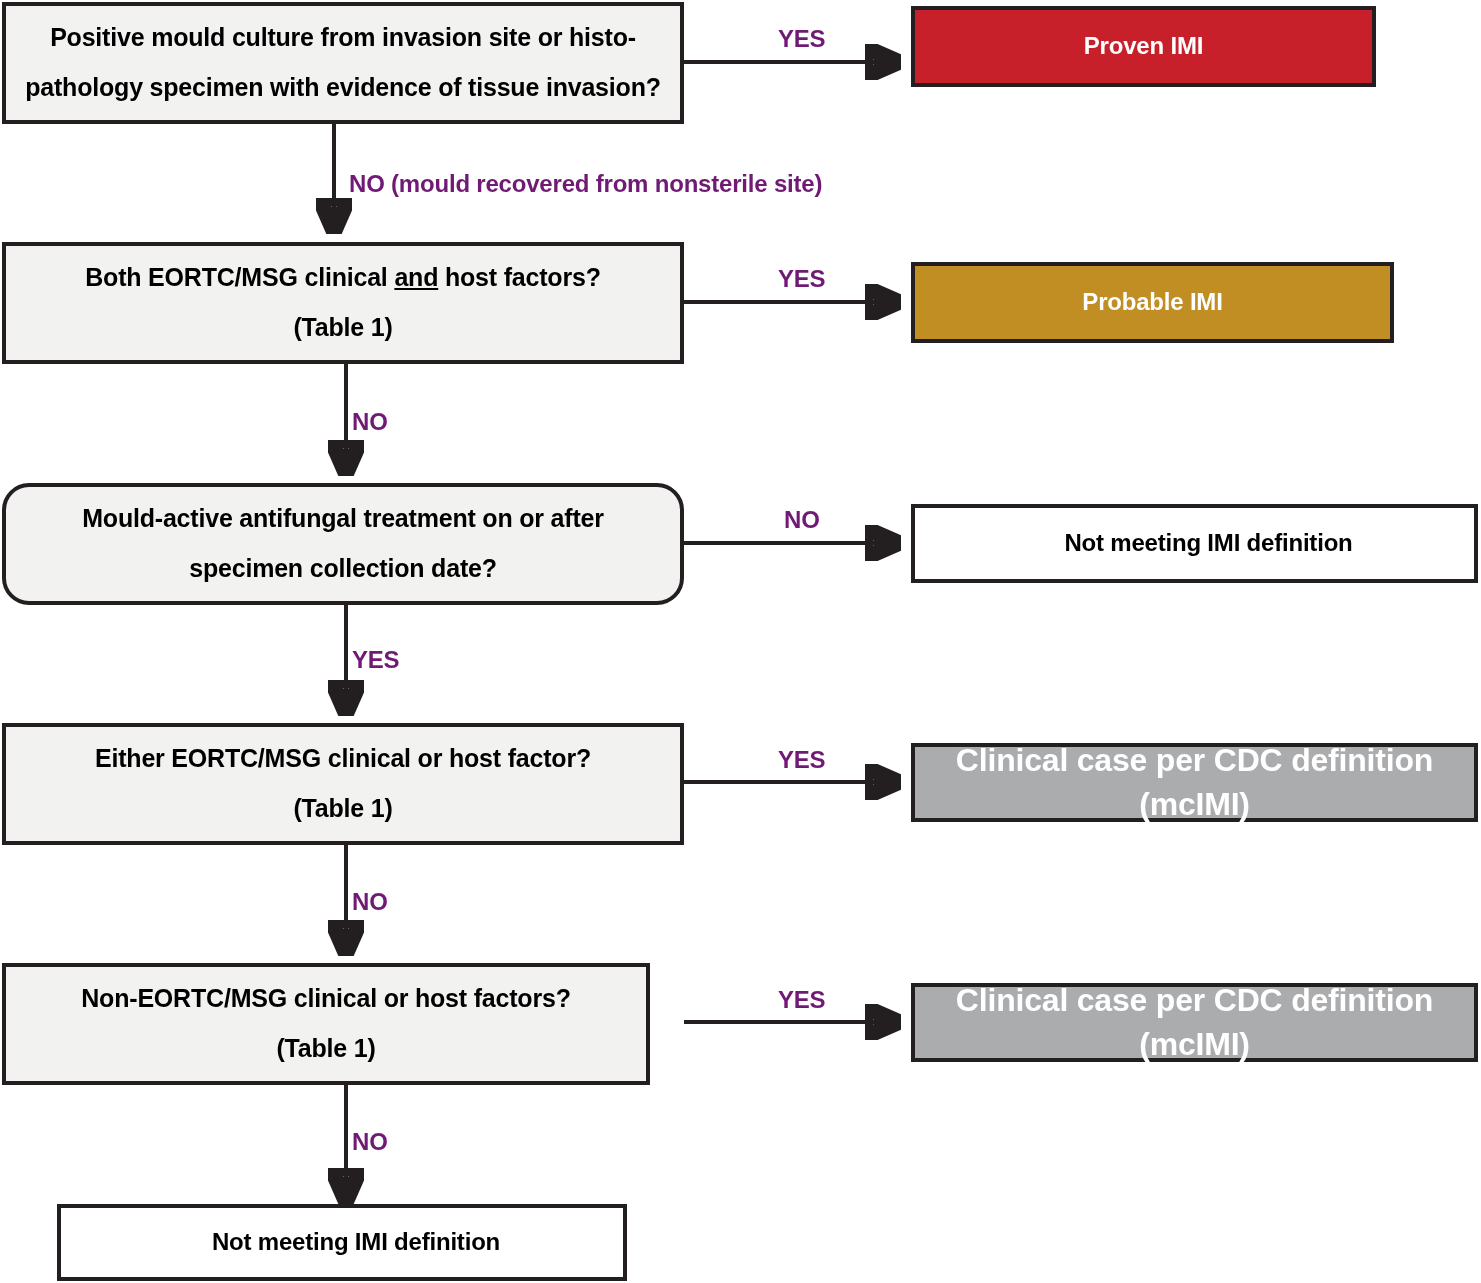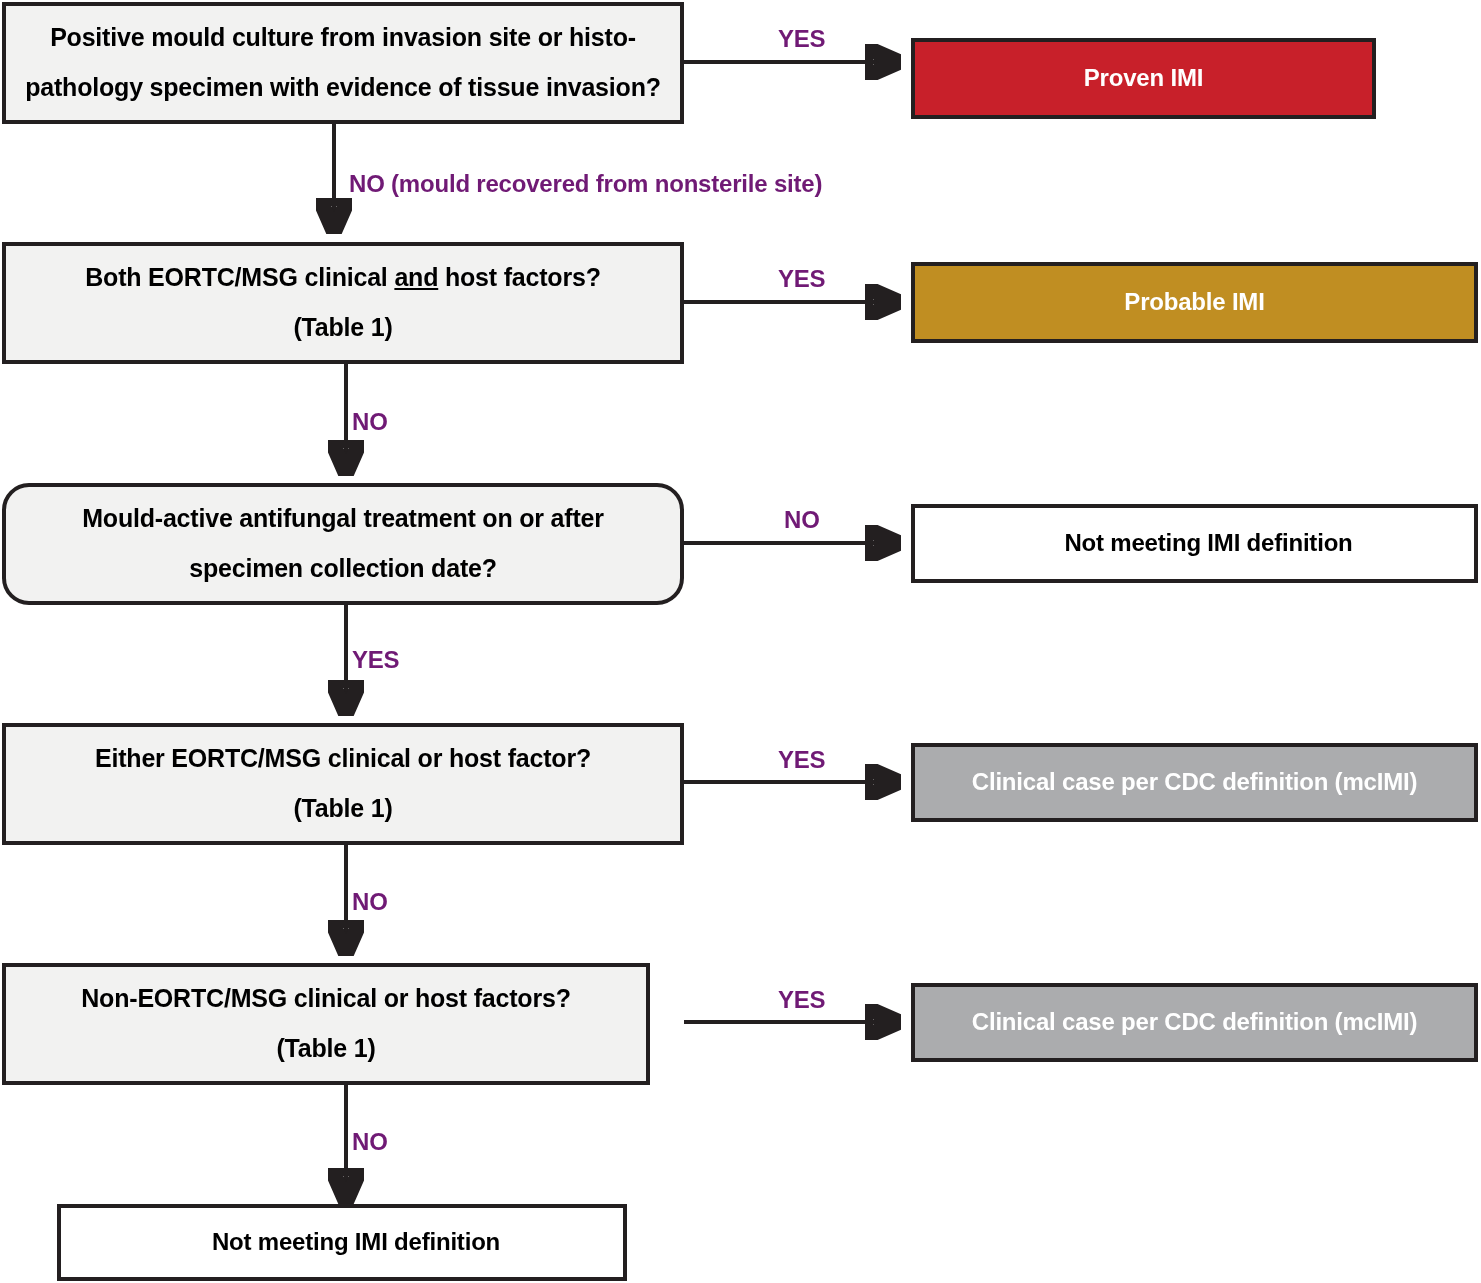--- a/index.html
+++ b/index.html
@@ -50,21 +50,21 @@
   .node.outcome-probable {
     background: #c08e22;
     color: #ffffff;
     font-weight: 700;
     font-size: 24px;
   }
   .node.outcome-clinical {
     background: #abacae;
     color: #ffffff;
     font-weight: 700;
-    font-size: 24px;
+    font-size: 32px;
   }
   .node .line2 {
     margin-top: 16px;
   }
   .node u {
     text-decoration: underline;
     text-underline-offset: 2px;
   }
   .edge-label {
     position: absolute;
@@ -142,25 +142,25 @@
   <div class="node decision" style="left:2px; top:723px; width:682px; height:122px;">
     <div>Either EORTC/MSG clinical or host factor?</div>
     <div class="line2">(Table 1)</div>
   </div>
 
   <div class="node decision" style="left:2px; top:963px; width:648px; height:122px;">
     <div>Non-EORTC/MSG clinical or host factors?</div>
     <div class="line2">(Table 1)</div>
   </div>
 
-  <div class="node outcome-proven" style="left:911px; top:38px; width:465px; height:81px;">
+  <div class="node outcome-proven" style="left:911px; top:6px; width:465px; height:81px;">
     <div>Proven IMI</div>
   </div>
 
-  <div class="node outcome-probable" style="left:911px; top:262px; width:567px; height:81px;">
+  <div class="node outcome-probable" style="left:911px; top:262px; width:483px; height:81px;">
     <div>Probable IMI</div>
   </div>
 
   <div class="node outcome-plain" style="left:911px; top:504px; width:567px; height:79px;">
     <div>Not meeting IMI definition</div>
   </div>
 
   <div class="node outcome-clinical" style="left:911px; top:743px; width:567px; height:79px;">
     <div>Clinical case per CDC definition (mcIMI)</div>
   </div>

